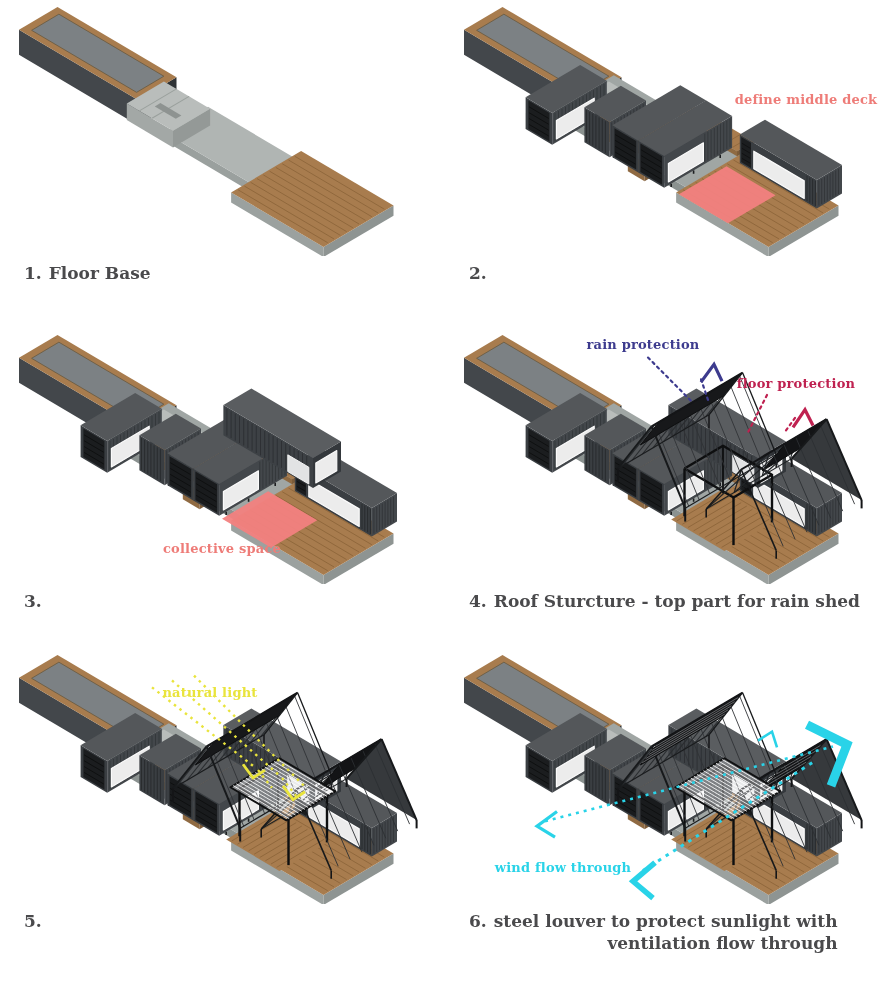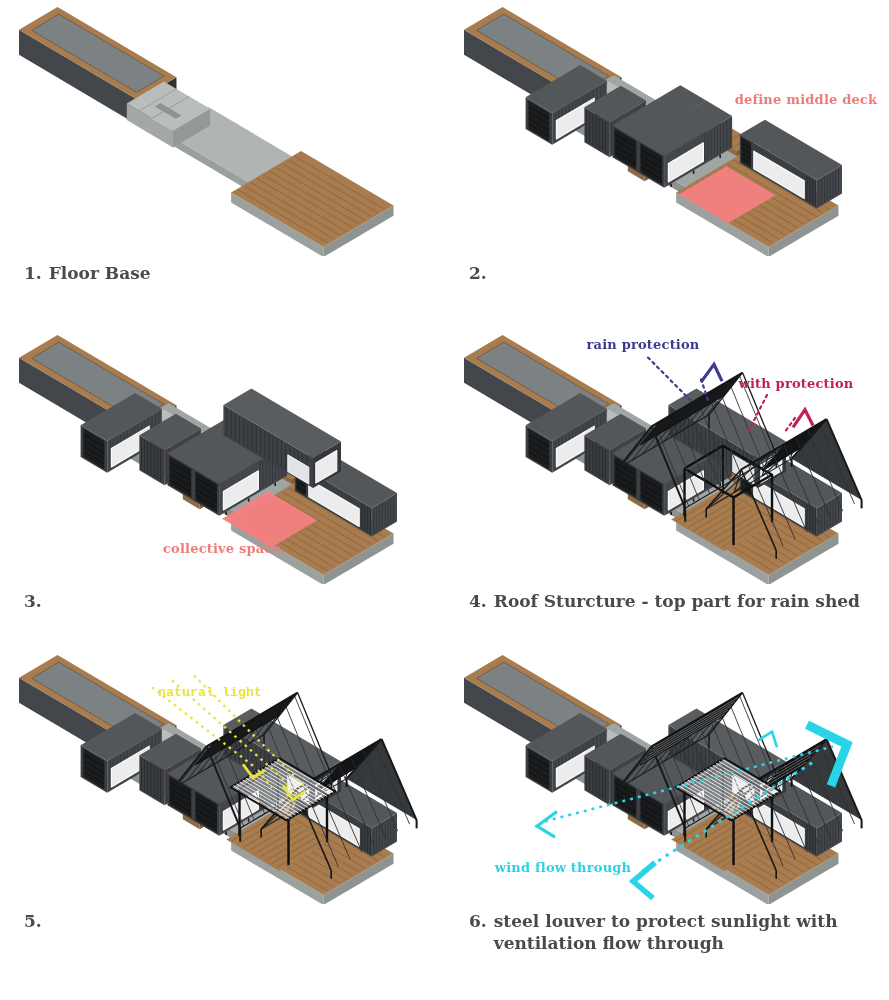--- a/index.html
+++ b/index.html
@@ -12,21 +12,21 @@
     grid-template-columns:445px 444px;
     grid-template-rows:328px 320px 352px;
   }
   figure.panel{margin:0;position:relative;}
   svg.scene{display:block;width:444px;height:256px;}
   figcaption.caption{
     display:flex;gap:7px;margin:6px 8px 0 24px;
     font-size:17px;line-height:1.3;font-weight:bold;color:#4a4a4c;
   }
   .caption .num{flex:0 0 auto;}
-  .caption .txt{white-space:pre-line;}
+  .caption .txt{white-space:pre-line;text-align:right;}
   .annotation{
     position:absolute;transform:translate(-50%,-50%);
     font-size:13px;font-weight:bold;white-space:nowrap;
     font-family:"DejaVu Serif","Liberation Serif",serif;
     letter-spacing:.2px;
   }
 </style>
 </head>
 <body style="background: rgb(255, 255, 255);">
 
@@ -643,21 +643,21 @@
         <polyline points="256,55 269,37 277,54" fill="none" stroke="#3d3b8e" stroke-width="3.2" stroke-linejoin="miter"></polyline>
         <line x1="322" y1="68" x2="303" y2="106" stroke="#bf2150" stroke-width="2.2" stroke-dasharray="2.5 4" stroke-linecap="round"></line>
         <line x1="341" y1="104" x2="351" y2="90" stroke="#bf2150" stroke-width="2.2" stroke-dasharray="2.5 4" stroke-linecap="round"></line>
         <polyline points="348,101 360,83 368,99" fill="none" stroke="#bf2150" stroke-width="3.2" stroke-linejoin="miter"></polyline>
       </svg>
     <figcaption class="caption">
       <span class="num">4.</span>
       <span class="txt">Roof Sturcture - top part for rain shed</span>
     </figcaption>
   <span class="annotation" style="color: rgb(61, 59, 142); left: 189px; top: 16px; margin-left: 9px;">rain protection</span>
-      <span class="annotation" style="color: rgb(191, 33, 80); left: 351px; top: 55px;">with protection</span>
+      <span class="annotation" style="color: rgb(191, 33, 80); left: 351px; top: 55px;">floor protection</span>
     </figure>
 
   <figure class="panel">
     <svg class="scene" viewBox="0 0 444 260" preserveAspectRatio="none">
         <polygon points="19.0,55.7 138.0,127.1 138.0,101.6 19.0,30.2" fill="#43474b"></polygon>
         <polygon points="138.0,127.1 176.5,104.0 176.5,78.5 138.0,101.6" fill="#2f3336"></polygon>
         <polygon points="19.0,30.2 57.5,7.1 176.5,78.5 138.0,101.6" fill="#a87c4e"></polygon>
         <polygon points="31.6,30.8 58.9,14.4 163.9,77.4 136.6,93.8" fill="#7c8184" stroke="#6f6048" stroke-width="1" stroke-linejoin="round"></polygon>
         <polygon points="110.0,120.3 247.2,202.6 247.2,194.1 110.0,111.8" fill="#8b9290"></polygon>
         <polygon points="247.2,202.6 306.0,167.3 306.0,158.8 247.2,194.1" fill="#838a88"></polygon>
@@ -913,21 +913,21 @@
         <line x1="172" y1="33" x2="280" y2="130" stroke="#e9e43c" stroke-width="2.4" stroke-dasharray="2.5 4.5"></line>
         <line x1="194" y1="28" x2="304" y2="140" stroke="#e9e43c" stroke-width="2.4" stroke-dasharray="2.5 4.5"></line>
         <line x1="258" y1="124" x2="272" y2="142" stroke="#e9e43c" stroke-width="2.4" stroke-dasharray="2.5 4.5"></line>
         <line x1="282" y1="132" x2="296" y2="150" stroke="#e9e43c" stroke-width="2.4" stroke-dasharray="2.5 4.5"></line>
         <polyline points="243,118 253,132 265,124" fill="none" stroke="#e9e43c" stroke-width="2.8" stroke-linejoin="miter"></polyline>
         <polyline points="283,140 293,154 305,146" fill="none" stroke="#e9e43c" stroke-width="2.8" stroke-linejoin="miter"></polyline>
       </svg>
     <figcaption class="caption">
       <span class="num">5.</span>
     </figcaption>
-  <span class="annotation" style="color: rgb(233, 228, 60); left: 210px; top: 44px; font-family: Liberation Mono, monospace;">natural light</span>
+  <span class="annotation" style="color: rgb(233, 228, 60); left: 210px; top: 44px;">natural light</span>
     </figure>
 
   <figure class="panel">
     <svg class="scene" viewBox="0 0 444 260" preserveAspectRatio="none">
         <polygon points="19.0,55.7 138.0,127.1 138.0,101.6 19.0,30.2" fill="#43474b"></polygon>
         <polygon points="138.0,127.1 176.5,104.0 176.5,78.5 138.0,101.6" fill="#2f3336"></polygon>
         <polygon points="19.0,30.2 57.5,7.1 176.5,78.5 138.0,101.6" fill="#a87c4e"></polygon>
         <polygon points="31.6,30.8 58.9,14.4 163.9,77.4 136.6,93.8" fill="#7c8184" stroke="#6f6048" stroke-width="1" stroke-linejoin="round"></polygon>
         <polygon points="110.0,120.3 247.2,202.6 247.2,194.1 110.0,111.8" fill="#8b9290"></polygon>
         <polygon points="247.2,202.6 306.0,167.3 306.0,158.8 247.2,194.1" fill="#838a88"></polygon>

